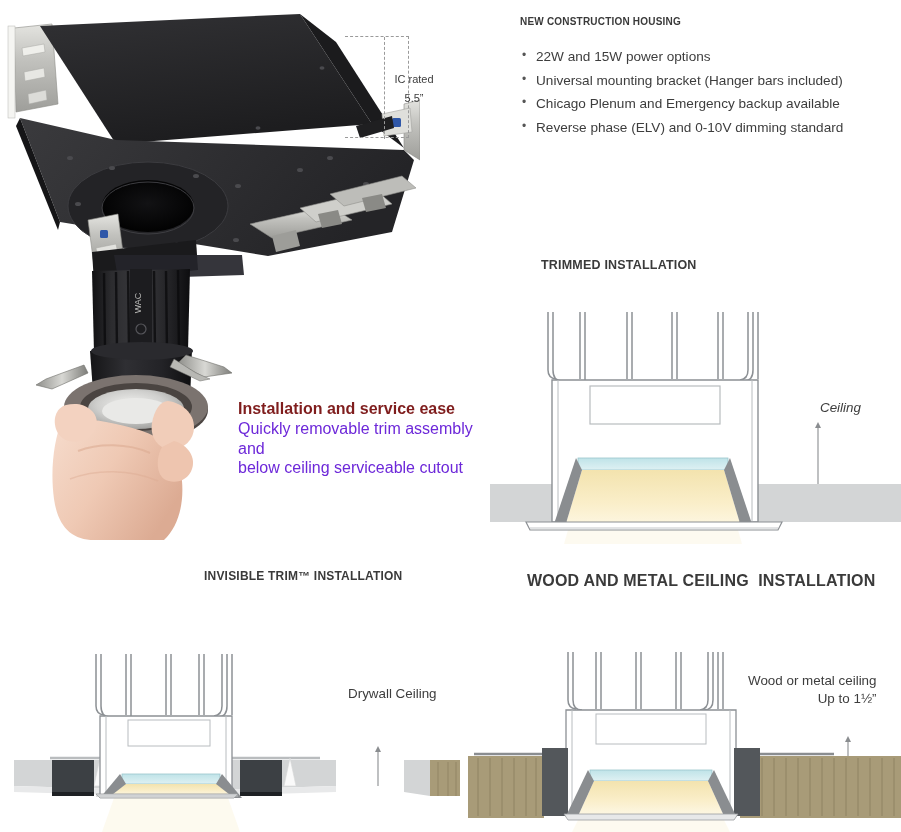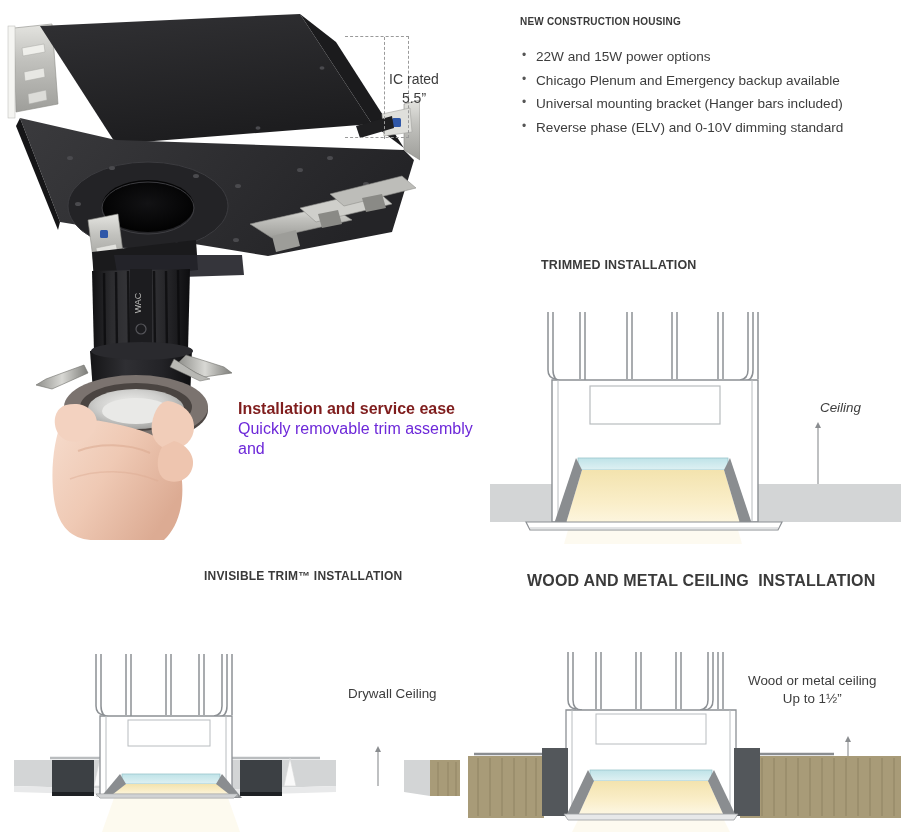--- a/index.html
+++ b/index.html
@@ -39,21 +39,21 @@
   #feature-list li::before {
     content: "\2022";
     position: absolute; left: 2px; top: -1px;
     font-size: 12px; color: #555;
   }
 
   
   #ic-callout {
     position: absolute; left: 375px; top: 70px;
     width: 78px; text-align: center;
-    font-size: 14px; color: #3d3d3d; line-height: 19px;
+    font-size: 11px; color: #3d3d3d; line-height: 19px;
   }
   #ic-bracket {
     position: absolute; left: 345px; top: 36px;
     width: 64px; height: 102px;
     border-top: 1px dashed #9a9a9a;
     border-right: 1px dashed #9a9a9a;
     border-bottom: 1px dashed #9a9a9a;
   }
   #ic-bracket::after {
     content: ""; position: absolute; right: 23px; top: 0;
@@ -85,21 +85,21 @@
   #diag-invisible{ left: 0px;   top: 600px; width: 460px; height: 232px; }
   #diag-wood     { left: 468px; top: 600px; width: 433px; height: 232px; }
   .diagram svg { display: block; }
 
   .leader-label {
     position: absolute; font-size: 13.4px; color: #3d3d3d;
     line-height: 18px; white-space: nowrap;
   }
   #lbl-ceiling   { left: 820px; top: 399px; font-style: italic; }
   #lbl-drywall   { left: 348px; top: 685px; }
-  #lbl-woodmetal { left: 748px; top: 672px; text-align: center; }
+  #lbl-woodmetal { left: 748px; top: 672px; text-align: right; }
 </style>
 </head>
 <body>
 
 <div id="page">
 
   <div id="photo-housing">
     <svg width="420" height="275" viewBox="0 0 420 275">
       <defs>
         <linearGradient id="blkTop" x1="0" y1="0" x2="0.3" y2="1">
@@ -188,22 +188,22 @@
 
   <div id="ic-bracket"></div>
   <div id="ic-callout">
     <div>IC rated</div>
     <div>5.5”</div>
   </div>
 
   <div class="sec-title" id="housing-title">NEW CONSTRUCTION HOUSING</div>
   <ul id="feature-list">
     <li>22W and 15W power options</li>
+    <li>Universal mounting bracket (Hanger bars included)</li>
     <li>Chicago Plenum and Emergency backup available</li>
-    <li>Universal mounting bracket (Hanger bars included)</li>
     <li>Reverse phase (ELV) and 0-10V dimming standard</li>
   </ul>
 
   <div id="photo-hand">
     <svg width="230" height="285" viewBox="0 0 230 285">
       <defs>
         <linearGradient id="finBody" x1="0" y1="0" x2="1" y2="0">
           <stop offset="0" stop-color="#111113"></stop>
           <stop offset="0.2" stop-color="#2c2c2f"></stop>
           <stop offset="0.5" stop-color="#3a3a3e"></stop>
@@ -287,20 +287,21 @@
 
         <path d="M60 196 C80 188 110 188 132 198" stroke="#dcab93" stroke-width="2" fill="none" opacity="0.6"></path>
         <path d="M52 224 C78 214 112 214 140 226" stroke="#dcab93" stroke-width="1.6" fill="none" opacity="0.45"></path>
       </g>
     </svg>
   </div>
 
   <div id="service-caption">
     <div class="hd">Installation and service ease</div>
     <div class="bd">Quickly removable trim assembly and</div>
+    <div class="bd">below ceiling serviceable cutout</div>
   </div>
 
   <div class="sec-title" id="trimmed-title">TRIMMED INSTALLATION</div>
 
   <div class="diagram" id="diag-trimmed">
     <svg width="411" height="262" viewBox="0 0 411 262">
       <defs>
         <linearGradient id="lightCone1" x1="0" y1="0" x2="0" y2="1">
           <stop offset="0" stop-color="#f3e3ae"></stop>
           <stop offset="0.55" stop-color="#faeec9"></stop>

